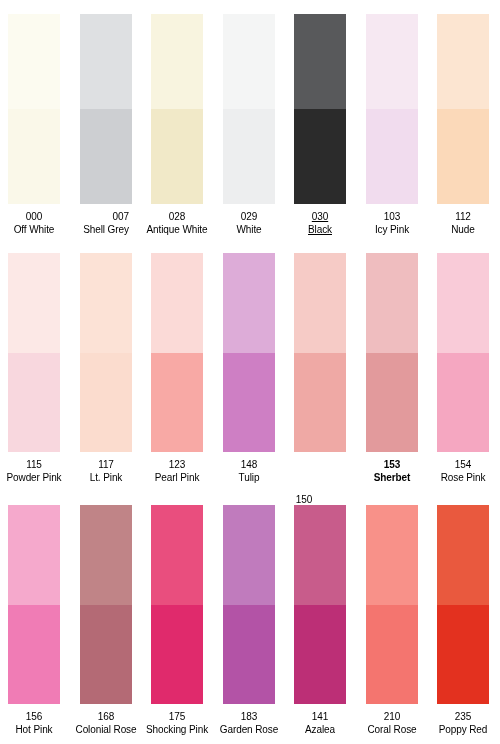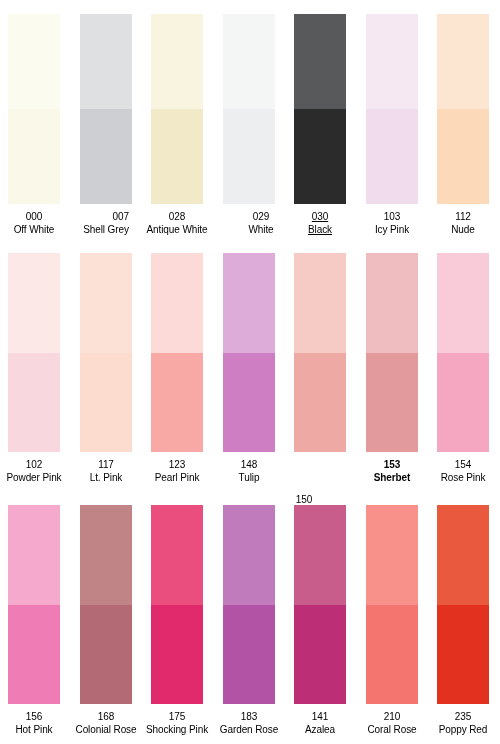--- a/index.html
+++ b/index.html
@@ -90,21 +90,21 @@
       <div class="label" style="left: 177px; top: 211px; color: rgb(0, 0, 0);">
         <span class="code">028</span>
         <span class="name">Antique White</span>
       </div>
       <div class="swatch-cell" style="left: 223px; top: 14px; width: 52px; height: 190px;">
         <div class="swatch" style="height: 190px;">
           <div class="tone tone-light" title="#F4F5F5" style="background: rgb(244, 245, 245);"></div>
           <div class="tone tone-dark" title="#EDEEEF" style="background: rgb(237, 238, 239);"></div>
         </div>
       </div>
-      <div class="label" style="left: 249px; top: 211px; color: rgb(0, 0, 0); margin-left: 12px;">
+      <div class="label" style="left: 249px; top: 211px; color: rgb(0, 0, 0);">
         <span class="code">029</span>
         <span class="name">White</span>
       </div>
       <div class="swatch-cell" style="left: 294px; top: 14px; width: 52px; height: 190px;">
         <div class="swatch" style="height: 190px;">
           <div class="tone tone-light" title="#58595B" style="background: rgb(88, 89, 91);"></div>
           <div class="tone tone-dark" title="#2B2B2B" style="background: rgb(43, 43, 43);"></div>
         </div>
       </div>
       <div class="label" style="left: 320px; top: 211px; color: rgb(0, 0, 0); text-decoration: underline;">
@@ -133,21 +133,21 @@
       </div>
     </div>
     <div class="row" style="top: 0px;">
       <div class="swatch-cell" style="left: 8px; top: 253px; width: 52px; height: 199px;">
         <div class="swatch" style="height: 199px;">
           <div class="tone tone-light" title="#FCE8E6" style="background: rgb(252, 232, 230);"></div>
           <div class="tone tone-dark" title="#F8D7DE" style="background: rgb(248, 215, 222);"></div>
         </div>
       </div>
       <div class="label" style="left: 34px; top: 459px; color: rgb(0, 0, 0);">
-        <span class="code">102</span>
+        <span class="code">115</span>
         <span class="name">Powder Pink</span>
       </div>
       <div class="swatch-cell" style="left: 80px; top: 253px; width: 52px; height: 199px;">
         <div class="swatch" style="height: 199px;">
           <div class="tone tone-light" title="#FCE2D6" style="background: rgb(252, 226, 214);"></div>
           <div class="tone tone-dark" title="#FBDCCE" style="background: rgb(251, 220, 206);"></div>
         </div>
       </div>
       <div class="label" style="left: 106px; top: 459px; color: rgb(0, 0, 0);">
         <span class="code">117</span>

